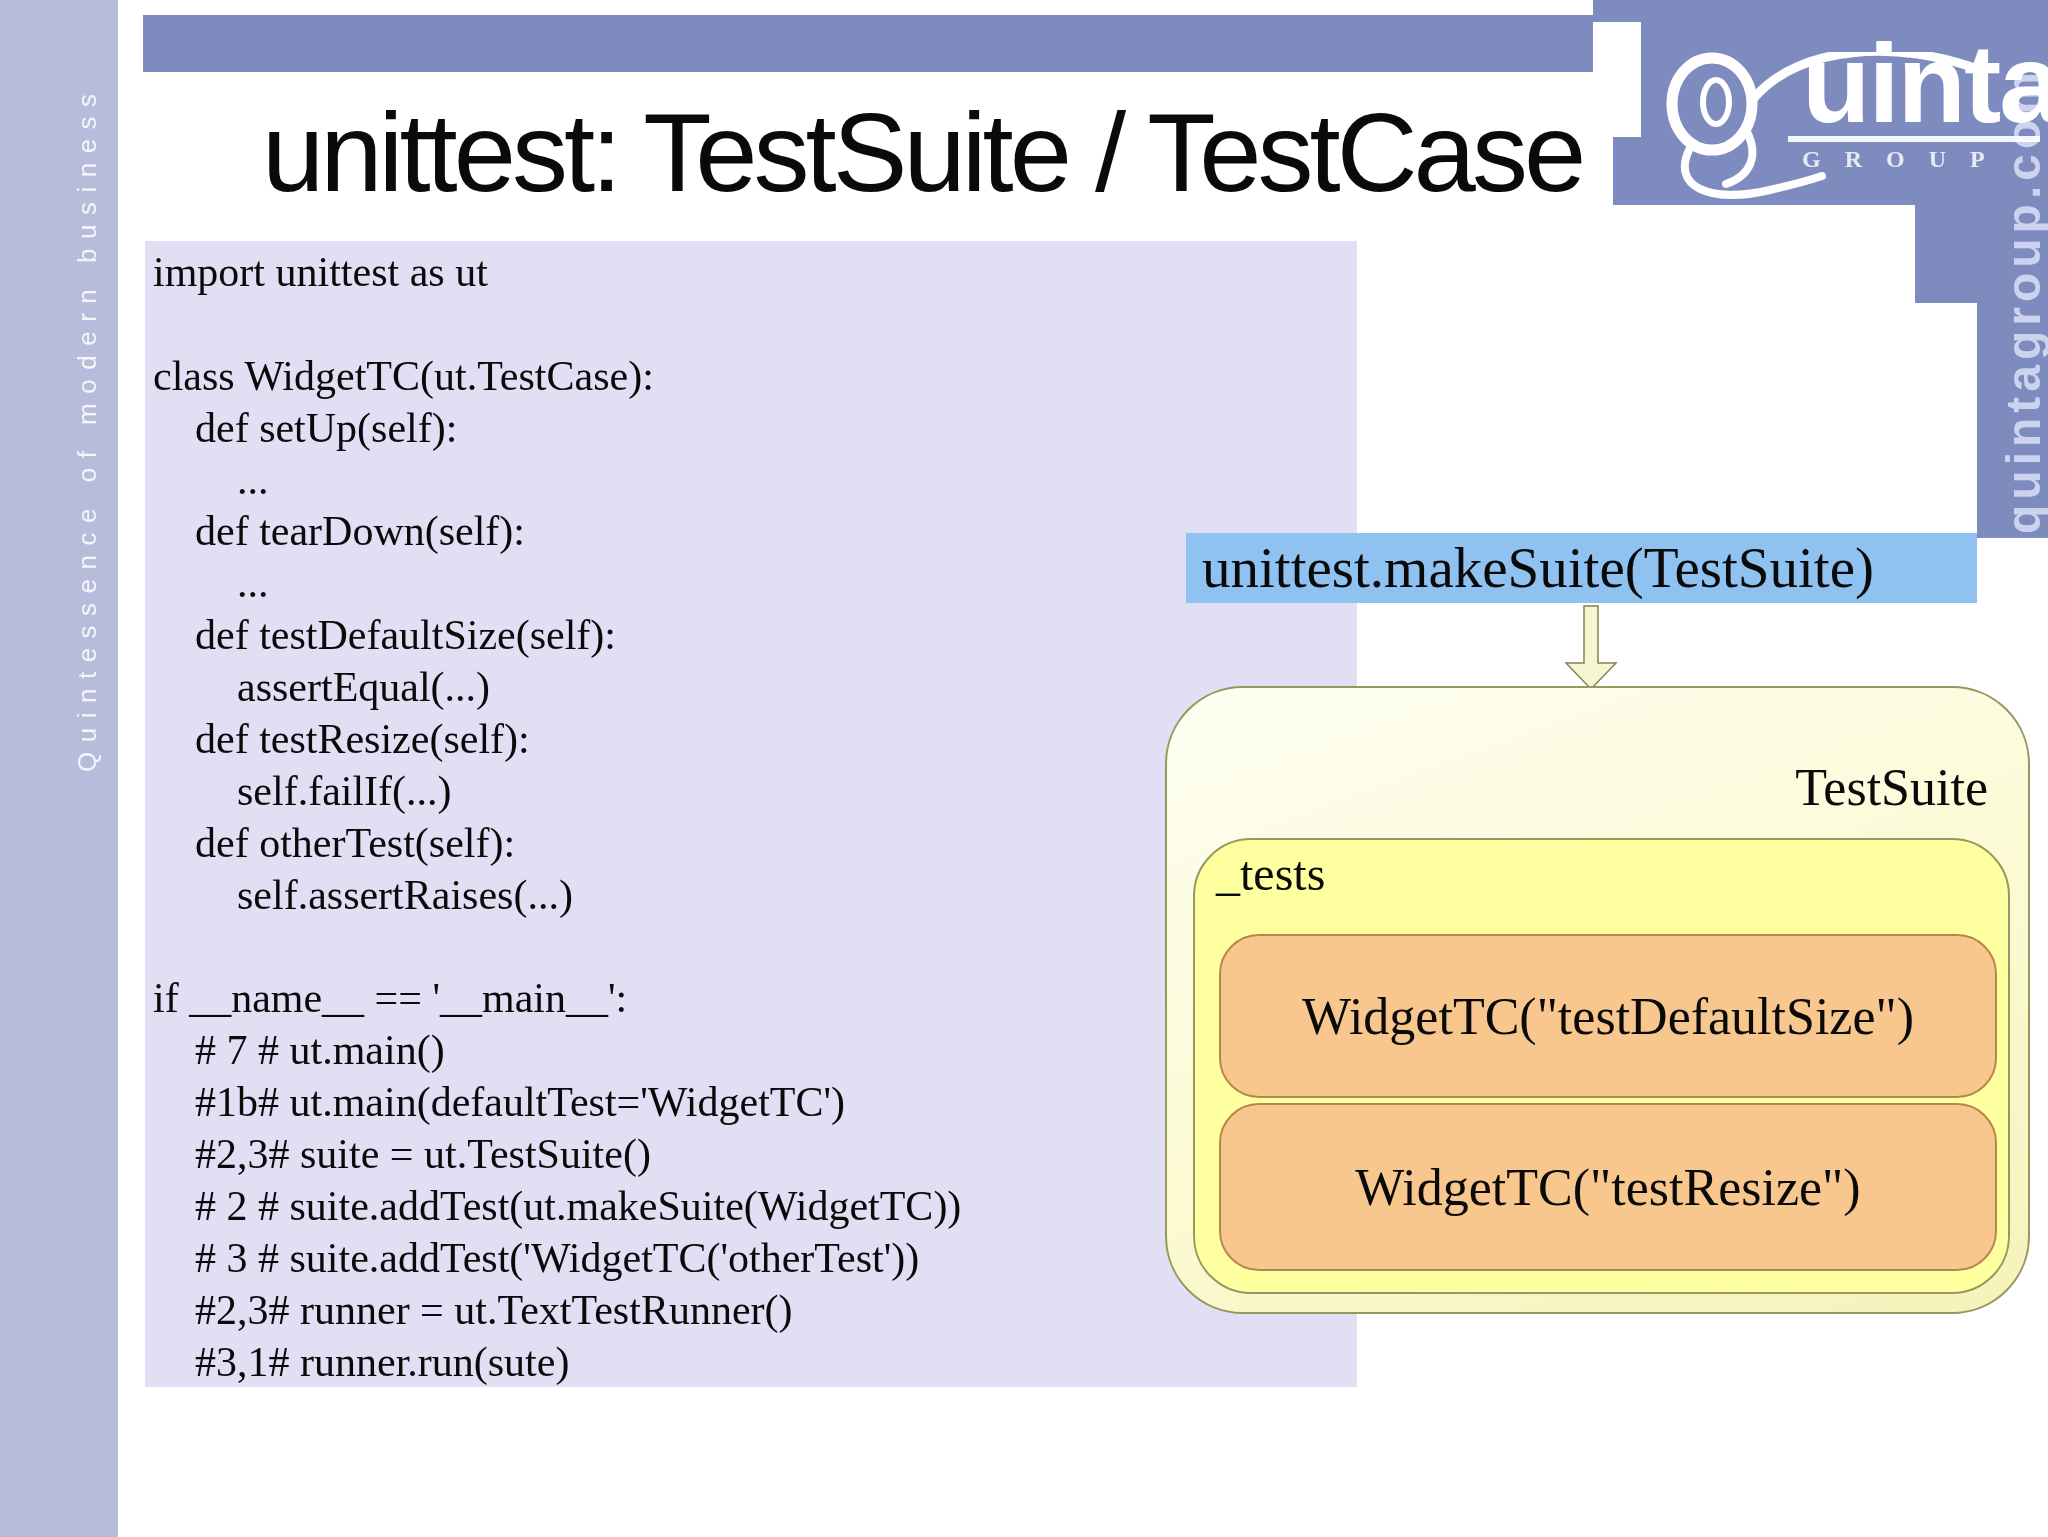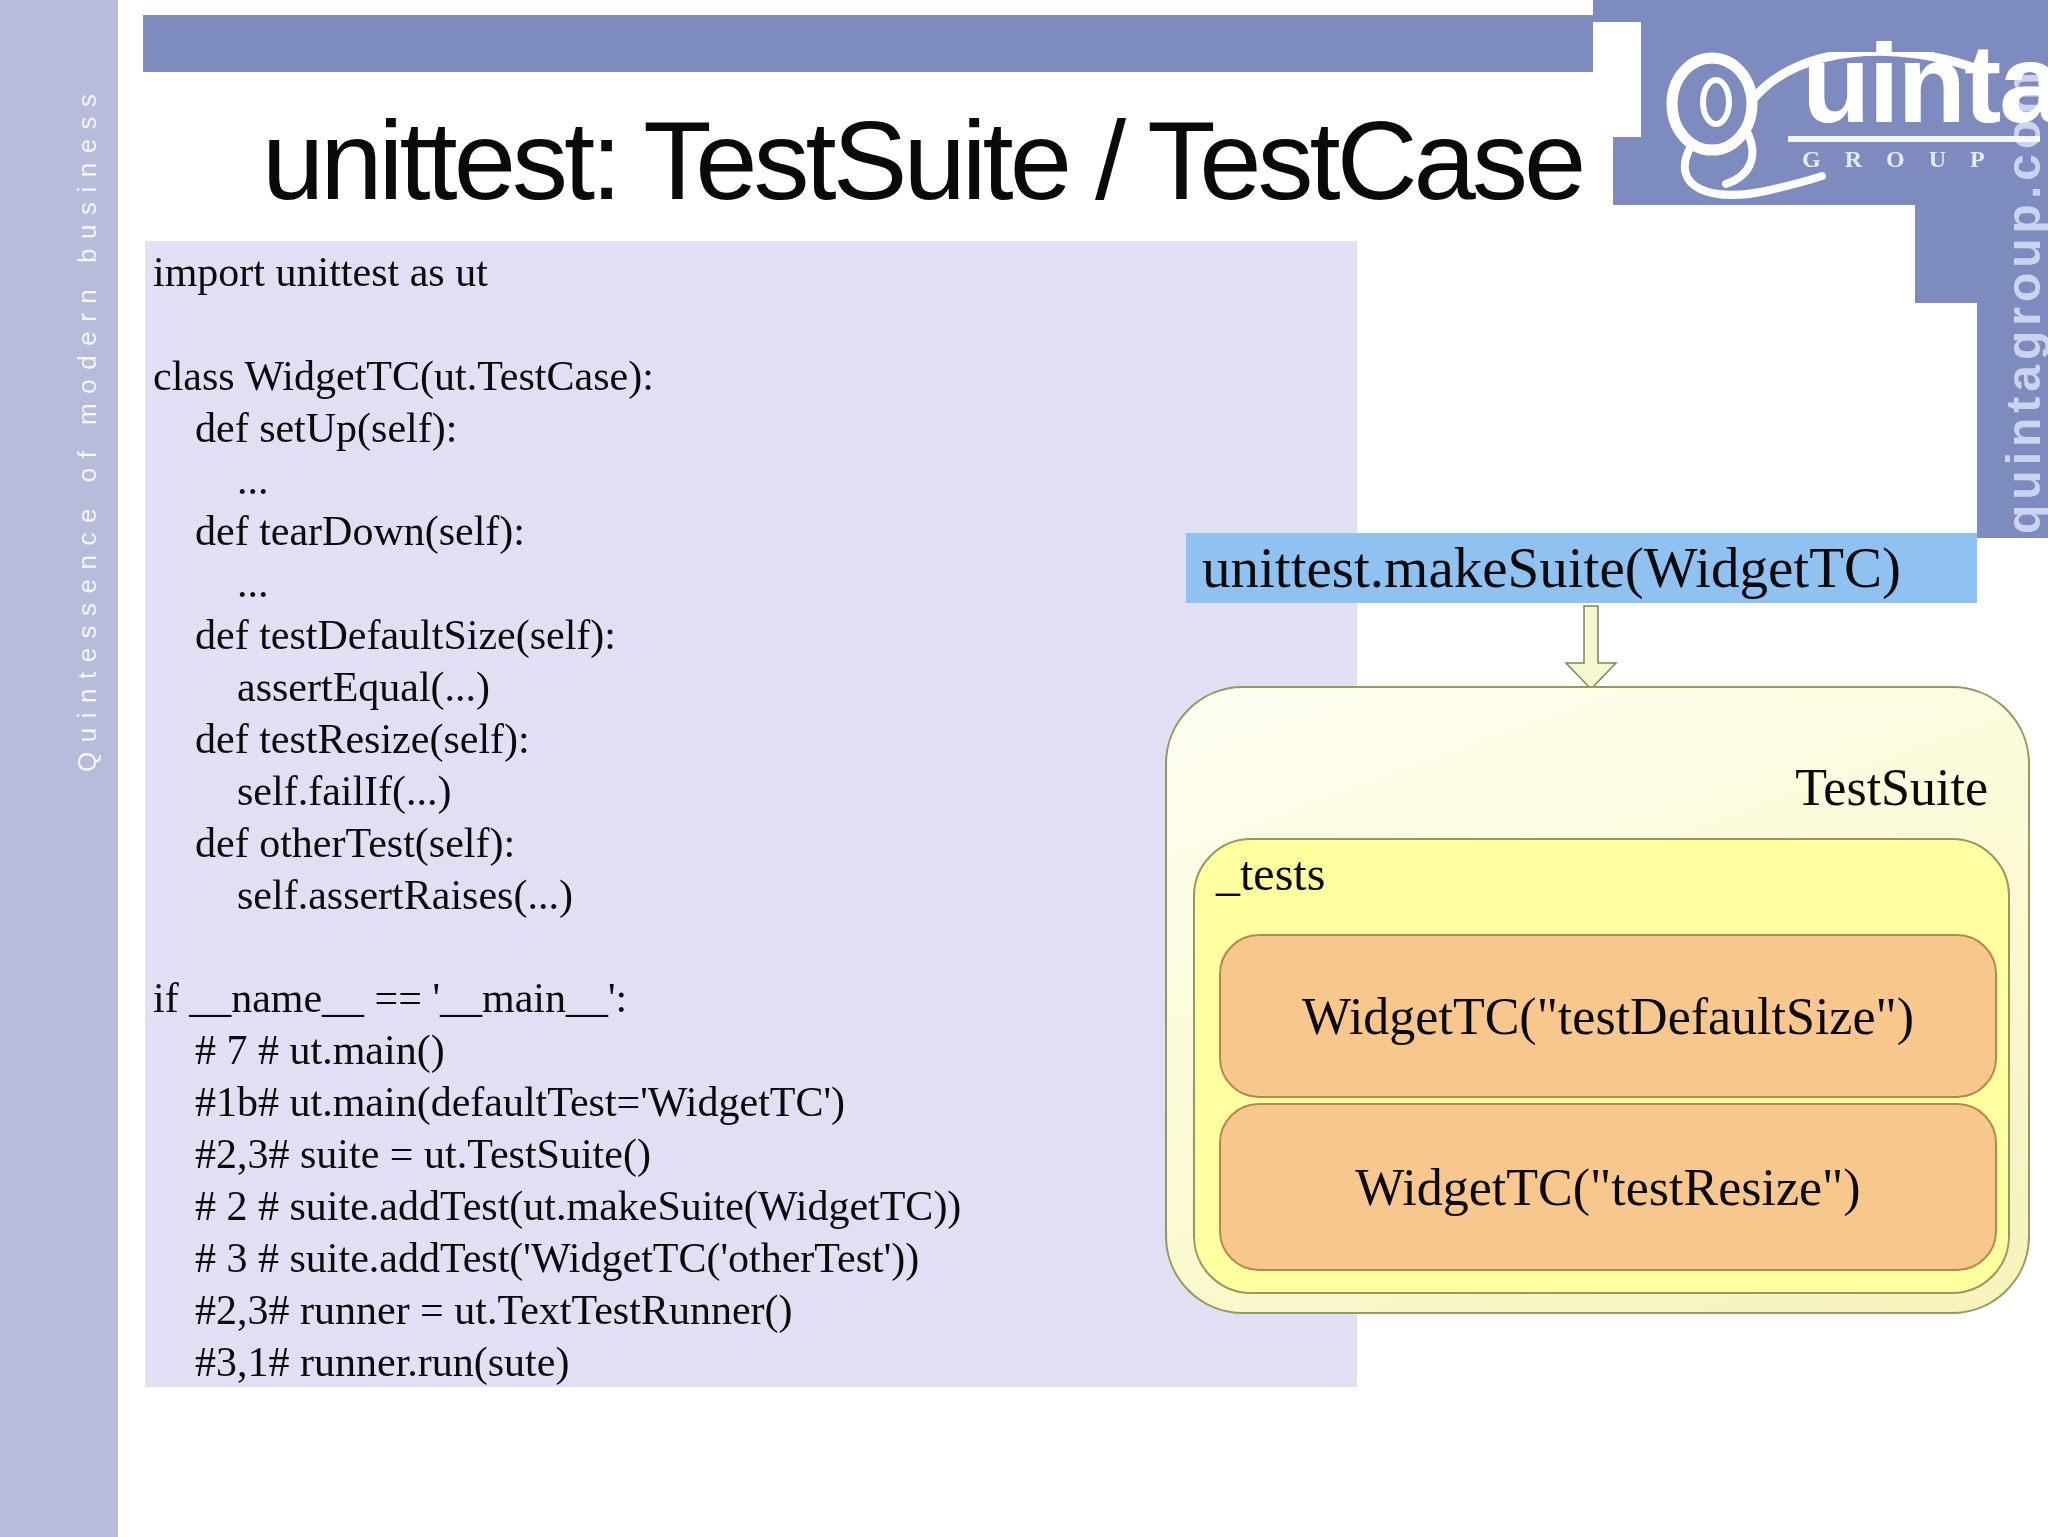--- a/index.html
+++ b/index.html
@@ -38,21 +38,21 @@
     position:absolute;left:1802px;top:34px;z-index:3;font-family:"Liberation Sans",sans-serif;
     font-weight:700;font-size:112px;line-height:100px;letter-spacing:-2px;color:#ffffff;
   }
   .logo-line{position:absolute;left:1788px;top:136px;width:252px;height:6px;background:rgba(255,255,255,.92);z-index:3;}
   .logo-group{
     position:absolute;left:1802px;top:146px;z-index:3;font-family:"Liberation Serif",serif;
     font-weight:700;font-size:24px;letter-spacing:9px;color:rgba(255,255,255,.82);white-space:nowrap;
   }
   
   .page-title{
-    position:absolute;left:262px;top:96px;z-index:5;font-family:"Liberation Sans",sans-serif;
+    position:absolute;left:262px;top:88px;z-index:5;font-family:"Liberation Sans",sans-serif;
     font-size:112px;letter-spacing:-4px;color:var(--ink);white-space:nowrap;
   }
   
   .code-panel{
     position:absolute;left:145px;top:241px;width:1212px;height:1146px;
     background:var(--code_bg);padding:6px 0 0 8px;box-sizing:border-box;z-index:2;
   }
   .code-line{white-space:pre;font-size:42px;height:51.9px;line-height:51.9px;}
   
   .callout{
@@ -131,21 +131,21 @@
       <div class="code-line">if __name__ == '__main__':</div>
       <div class="code-line">    # 7 # ut.main()</div>
       <div class="code-line">    #1b# ut.main(defaultTest='WidgetTC')</div>
       <div class="code-line">    #2,3# suite = ut.TestSuite()</div>
       <div class="code-line">    # 2 # suite.addTest(ut.makeSuite(WidgetTC))</div>
       <div class="code-line">    # 3 # suite.addTest('WidgetTC('otherTest'))</div>
       <div class="code-line">    #2,3# runner = ut.TextTestRunner()</div>
       <div class="code-line">    #3,1# runner.run(sute)</div>
     </div>
 
-  <div class="callout">unittest.makeSuite(WidgetTC)</div>
+  <div class="callout">unittest.makeSuite(TestSuite)</div>
 
   <svg class="down-arrow" width="66" height="86" viewBox="0 0 66 86">
     <polygon points="26,1 40,1 40,58 58,58 33,84 8,58 26,58" fill="var(--arrow_fill)" stroke="#83835a" stroke-width="1.5" stroke-linejoin="miter"></polygon>
   </svg>
 
   <div class="suite-box"></div>
   <div class="suite-label">TestSuite</div>
   <div class="tests-box"></div>
   <div class="tests-label">_tests</div>
   <div class="cases">

